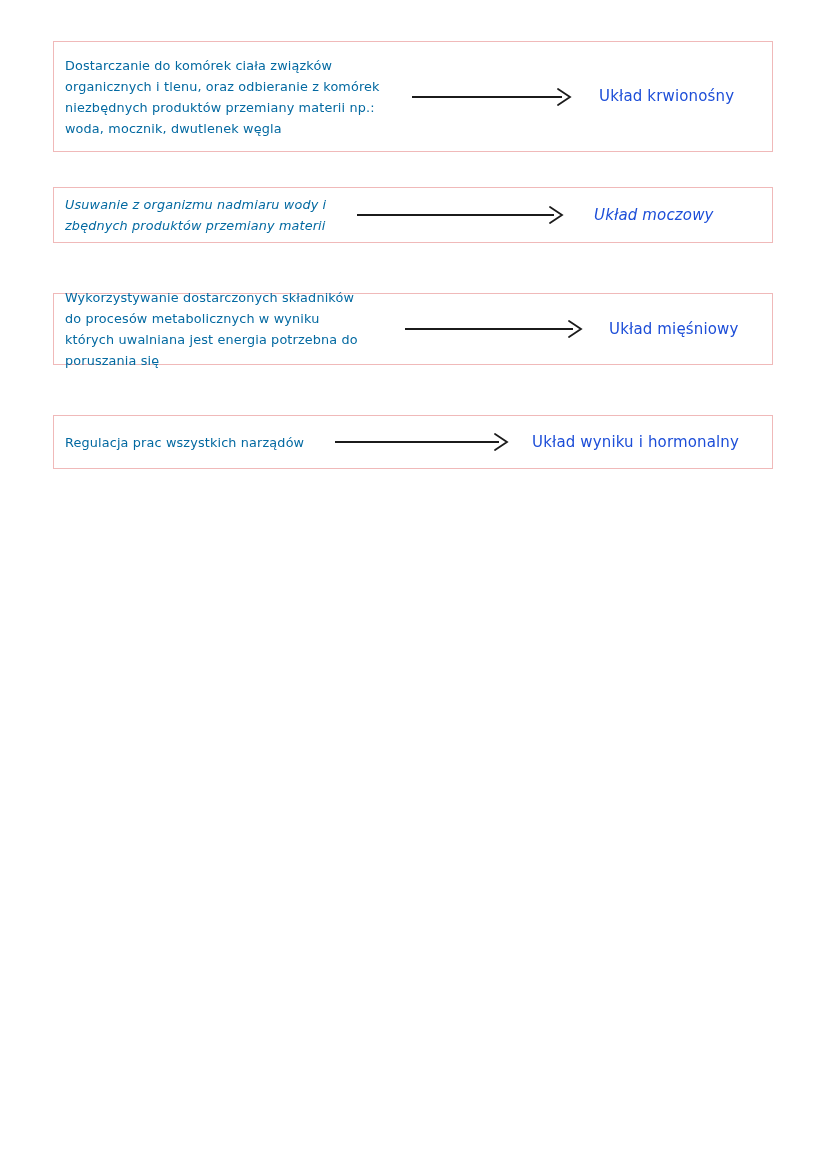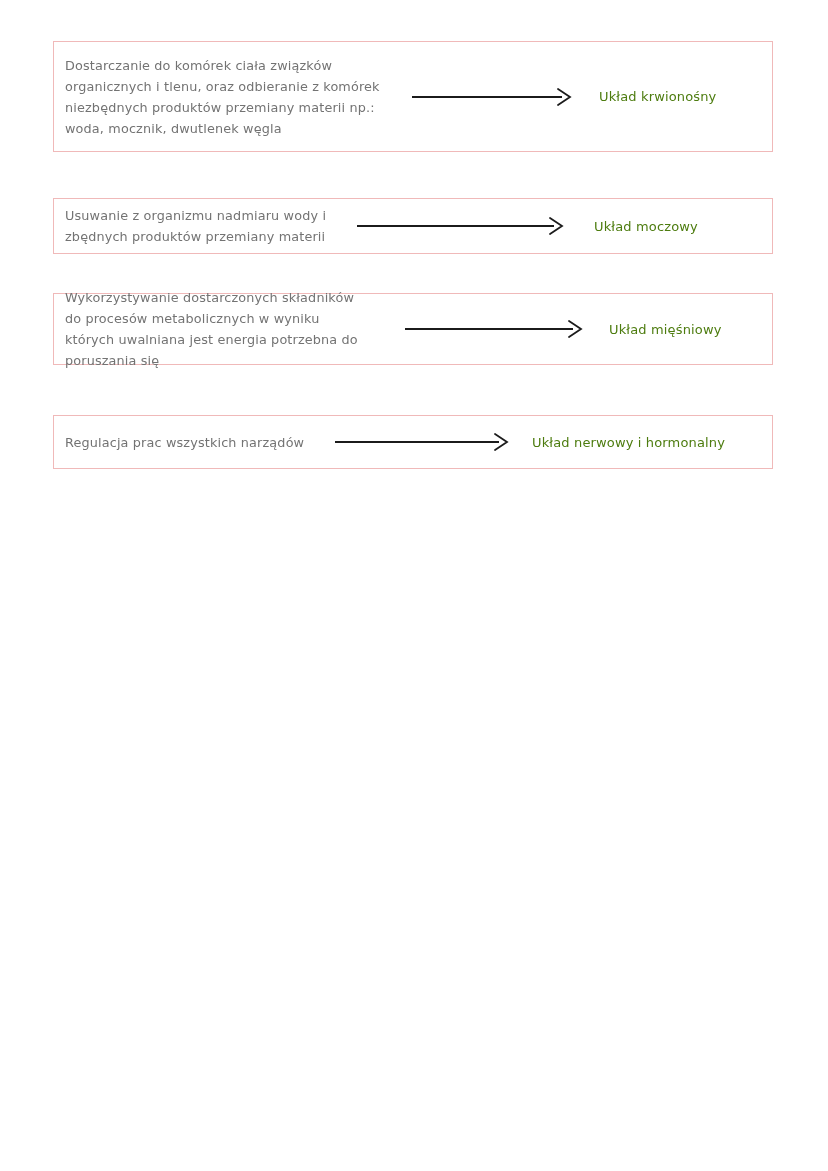--- a/index.html
+++ b/index.html
@@ -38,51 +38,51 @@
     display: flex;
     align-items: center;
     width: 100%;
     padding: 0 0 0 11px;
     box-sizing: border-box;
   }
 
   .desc {
     font-size: 12.8px;
     line-height: 21px;
-    color: #737373;
+    color: #0369a1;
     letter-spacing: 0.15px;
     white-space: pre-line;
     flex: 0 0 auto;
   }
 
   .arrow {
     flex: 0 0 auto;
     display: block;
   }
 
   .arrow svg {
     display: block;
   }
 
   .target {
-    font-size: 13px;
+    font-size: 15px;
     line-height: 21px;
-    color: #4d7c0f;
+    color: #1d4ed8;
     letter-spacing: 0.15px;
     white-space: nowrap;
     flex: 0 0 auto;
   }
 
   
   #row-0 { top: 41px;  height: 111px; }
   #row-0 .desc   { width: 345px; }
   #row-0 .arrow  { width: 168px; margin-left: 0px; }
   #row-0 .target { margin-left: 21px; }
 
-  #row-1 { top: 198px; height: 56px; }
+  #row-1 { top: 187px; height: 56px; font-style: italic; }
   #row-1 .desc   { width: 290px; }
   #row-1 .arrow  { width: 215px; margin-left: 0px; }
   #row-1 .target { margin-left: 24px; }
 
   #row-2 { top: 293px; height: 72px; align-items: center; }
   #row-2 .desc   { width: 338px; }
   #row-2 .arrow  { width: 186px; margin-left: 0px; }
   #row-2 .target { margin-left: 20px; }
 
   #row-3 { top: 415px; height: 54px; }
@@ -143,17 +143,17 @@
 
   <div class="row" id="row-3">
     <div class="row-inner">
       <div class="desc">Regulacja prac wszystkich narządów</div>
       <div class="arrow">
         <svg viewBox="0 0 182 20" width="182" height="20" preserveAspectRatio="none" aria-hidden="true">
           <line x1="2" y1="10" x2="166" y2="10" stroke="#1b1b1b" stroke-width="1.8"></line>
           <polyline points="162,2 174,10 162,18" fill="none" stroke="#1b1b1b" stroke-width="1.8" stroke-linecap="round" stroke-linejoin="miter"></polyline>
         </svg>
       </div>
-      <div class="target">Układ nerwowy i hormonalny</div>
+      <div class="target">Układ wyniku i hormonalny</div>
     </div>
   </div>
 
 </div>
 
 </body></html>

